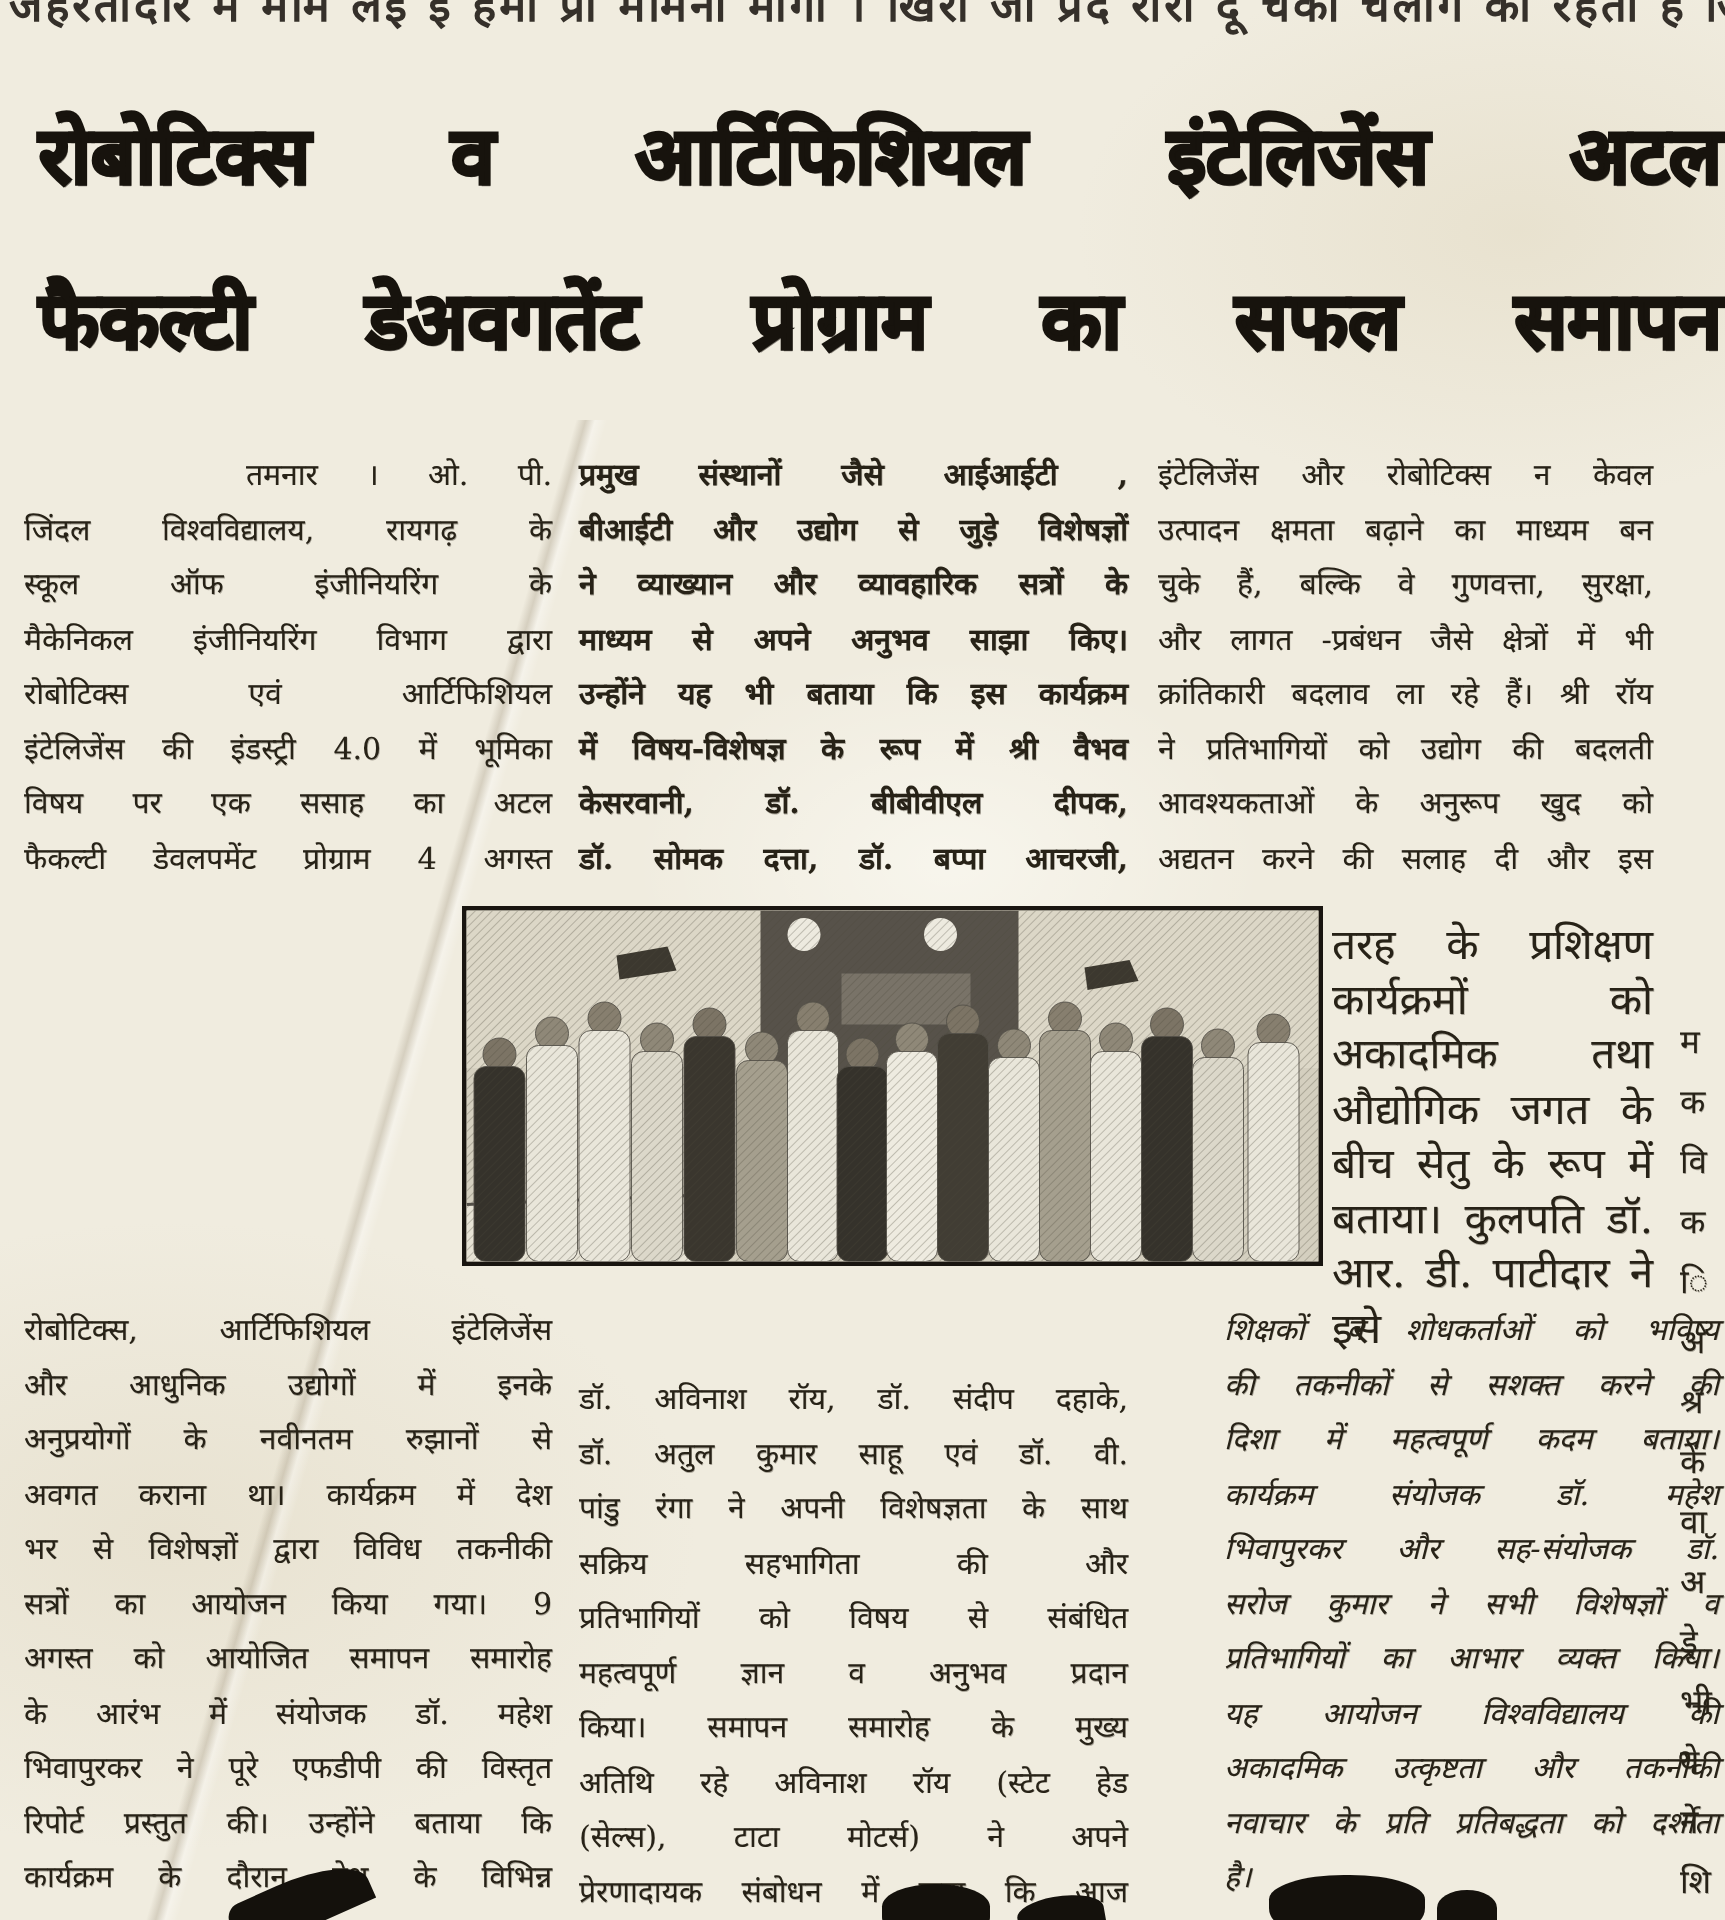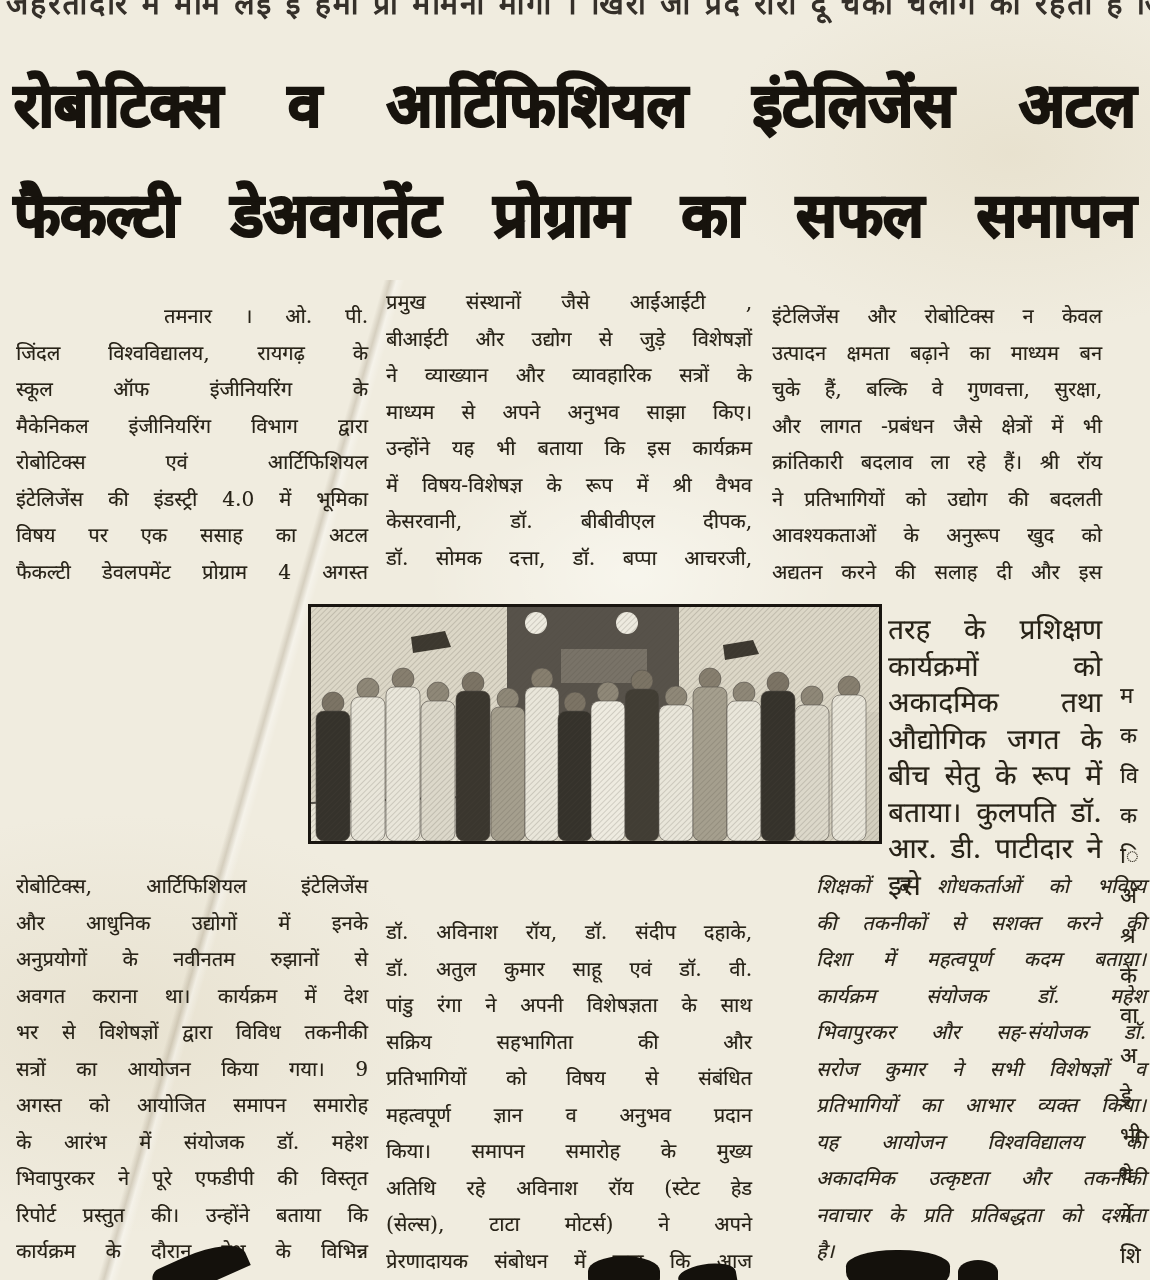--- a/index.html
+++ b/index.html
@@ -19,23 +19,23 @@
   }
   .topstrip{
     position:absolute; top:0; left:0; width:1150px; height:25px; overflow:hidden;
   }
   .topstrip .inner{
     position:relative; top:-18px; width:1140px; padding:0 6px;
     font-size:30px; font-weight:bold; color:#35302a;
     text-align:justify; text-align-last:justify; white-space:nowrap; letter-spacing:2px;
   }
   .headline{
-    position:absolute; left:14px; width:1122px; height:104px;
-    font-family:Liberation Sans, sans-serif;
-    font-weight:bold; font-size:60px; line-height:100px; color:#17130d;
+    position:absolute; left:26px; width:1122px; height:104px;
+    font-family:Liberation Serif, serif;
+    font-weight:bold; font-size:52px; line-height:100px; color:#17130d;
     -webkit-text-stroke:2.2px #17130d;
     text-shadow:1px 1px 0 rgba(23,19,13,.55);
     text-align:justify; text-align-last:justify;
   }
   .tblock{
     position:absolute;
     font-size:20px; line-height:36.5px; color:#272217;
     white-space:pre-line; text-align:justify; text-align-last:justify;
     text-shadow:.4px .4px 0 rgba(39,34,23,.35);
   }
@@ -83,21 +83,21 @@
 अनुप्रयोगों के नवीनतम रुझानों से
 अवगत कराना था। कार्यक्रम में देश
 भर से विशेषज्ञों द्वारा विविध तकनीकी
 सत्रों का आयोजन किया गया। 9
 अगस्त को आयोजित समापन समारोह
 के आरंभ में संयोजक डॉ. महेश
 भिवापुरकर ने पूरे एफडीपी की विस्तृत
 रिपोर्ट प्रस्तुत की। उन्होंने बताया कि
 कार्यक्रम के दौरान देश के विभिन्न</div>
 
-  <div class="tblock" style="left:386px; top:284px; width:366px;">प्रमुख संस्थानों जैसे आईआईटी ,
+  <div class="tblock" style="left:386px; top:298px; width:366px;font-weight:bold;">प्रमुख संस्थानों जैसे आईआईटी ,
 बीआईटी और उद्योग से जुड़े विशेषज्ञों
 ने व्याख्यान और व्यावहारिक सत्रों के
 माध्यम से अपने अनुभव साझा किए।
 उन्होंने यह भी बताया कि इस कार्यक्रम
 में विषय-विशेषज्ञ के रूप में श्री वैभव
 केसरवानी, डॉ. बीबीवीएल दीपक,
 डॉ. सोमक दत्ता, डॉ. बप्पा आचरजी,</div>
   <div class="tblock" style="left:386px; top:868px; width:366px;margin-top:46px;">डॉ. अविनाश रॉय, डॉ. संदीप दहाके,
 डॉ. अतुल कुमार साहू एवं डॉ. वी.
 पांडु रंगा ने अपनी विशेषज्ञता के साथ

